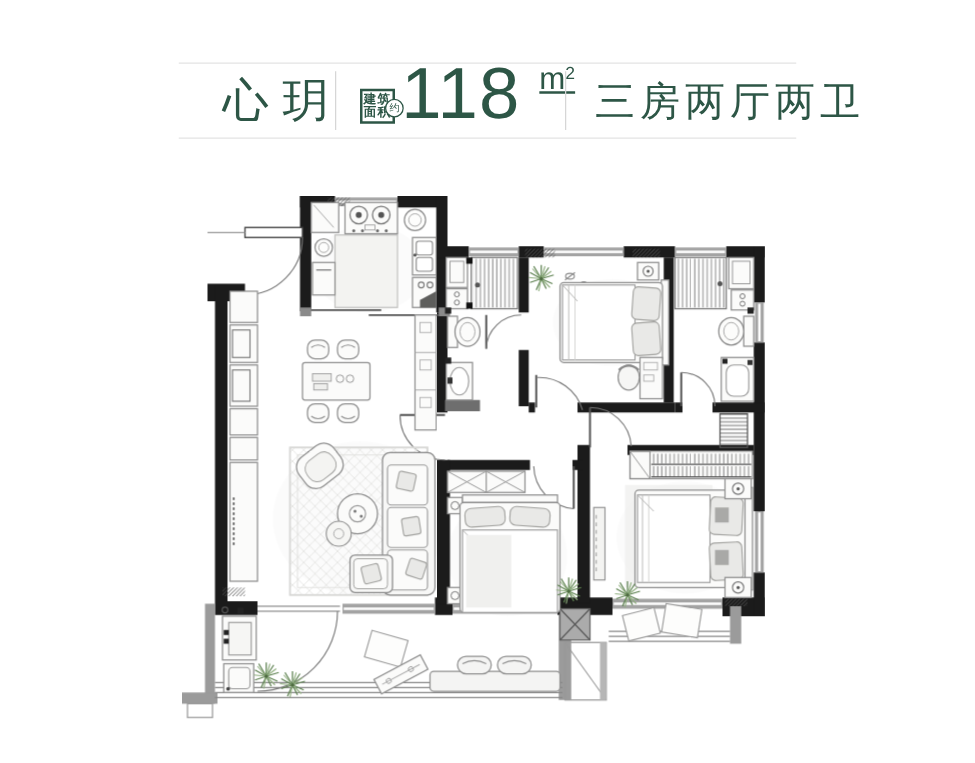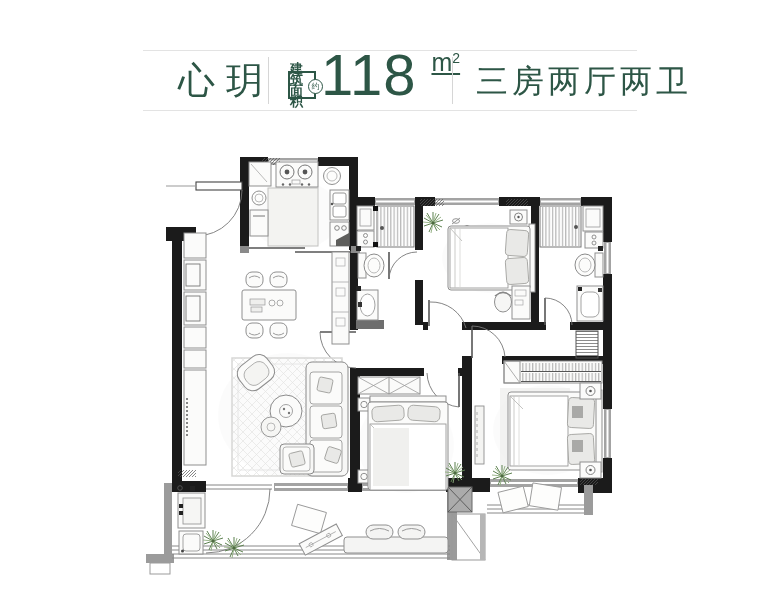--- a/index.html
+++ b/index.html
@@ -21,21 +21,21 @@
   #vdiv1{left:268px;} #vdiv2{left:452px;}
   #title{
     position:absolute;left:178px;top:62px;font-size:37px;line-height:38px;
     color:var(--green);font-weight:500;letter-spacing:11px;white-space:nowrap;
   }
   #area-badge{
     position:absolute;left:288px;top:71px;width:28px;height:28px;
     border:2px solid var(--green);box-sizing:border-box;
     display:flex;flex-direction:column;justify-content:center;align-items:center;
   }
-  #area-badge .bline{font-size:13px;line-height:11px;color:var(--green);font-weight:700;letter-spacing:1px;}
+  #area-badge .bline{font-size:10px;line-height:11px;color:var(--green);font-weight:700;letter-spacing:1px;}
   #approx-circle{
     position:absolute;left:308px;top:79px;width:13px;height:13px;border-radius:50%;
     border:1px solid var(--green);background:#fff;color:var(--green);
     font-size:8px;line-height:13px;text-align:center;z-index:2;
   }
   #area-group{
     position:absolute;left:321px;top:46px;display:flex;color:var(--green);
   }
   #area-value{font-size:58px;line-height:58px;font-weight:500;letter-spacing:1px;}
   #area-unit{font-size:25px;line-height:25px;font-weight:500;margin:0 0 7px 15px;text-decoration:underline;}

